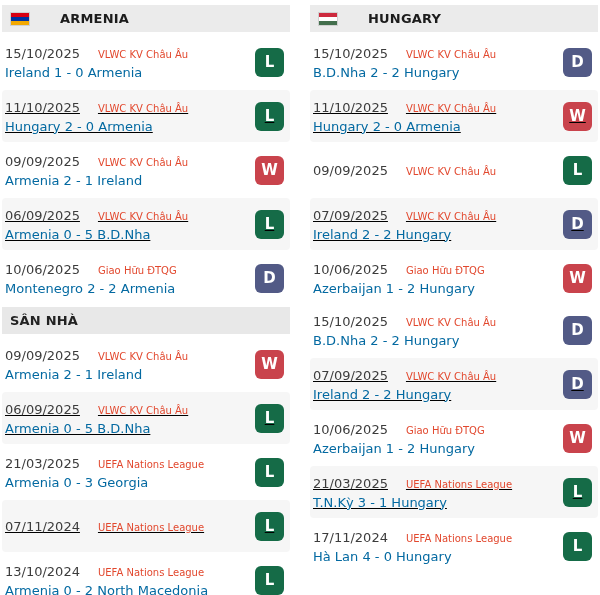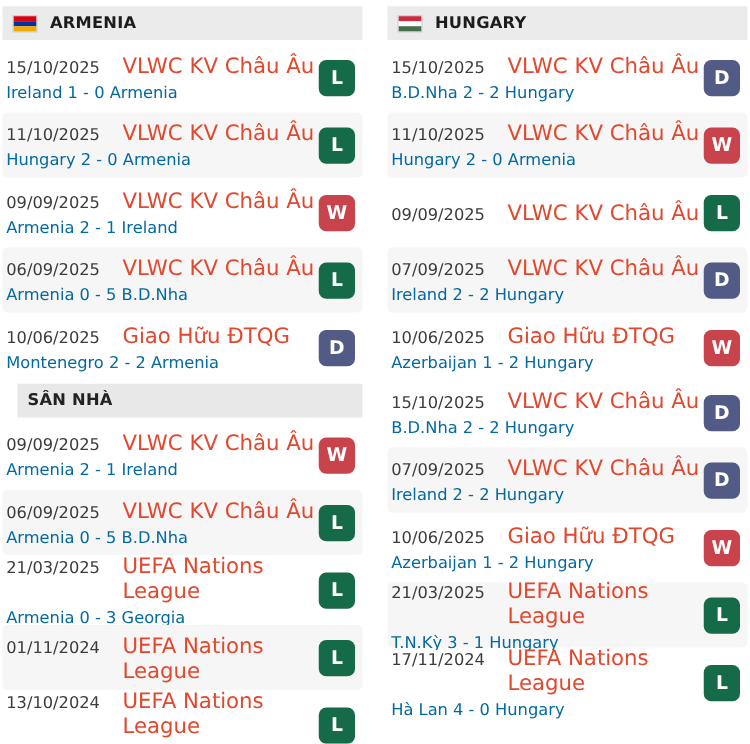--- a/index.html
+++ b/index.html
@@ -6,34 +6,34 @@
   html,body { width:600px; height:595px; overflow:hidden; background:#fff;
     font-family:"DejaVu Sans","Liberation Sans",sans-serif; }
   .wrap { display:flex; gap:20px; padding:5px 2px 0 2px; }
   .col { width:288px; flex:0 0 288px; }
 
   .team-header { display:flex; align-items:center; gap:10px;
     background:#ebebeb; height:27px; padding:0 8px; margin-bottom:4px; }
   .flag { width:20px; height:14px; display:flex; flex-direction:column;
     border:1px solid #d0d0d0; flex:0 0 20px; }
   .flag > div { flex:1; }
-  .team-name { font-size:13px; font-weight:bold; color:#1c1c1c; letter-spacing:.2px; }
+  .team-name { font-size:13px; font-weight:bold; color:#1c1c1c; letter-spacing:.2px;margin-left:20px; }
 
   .section-header { background:#e8e8e8; height:27px; display:flex; align-items:center;
-    padding:0 8px; margin:3px 0 4px 12px; }
+    padding:0 8px; margin:3px 0 4px 0; }
   .section-title { font-size:13px; font-weight:bold; color:#222; letter-spacing:.2px; }
 
   .rows { display:flex; flex-direction:column; gap:2px; }
   .match-row { height:52px; border-radius:4px; display:flex; align-items:center;
     justify-content:space-between; padding:0 6px 0 3px; background:#fff; cursor:pointer; }
-  .match-row.alt { background:#f6f6f6; }
+  .match-row.alt { background:#f6f6f6;text-decoration:underline; }
   .match-info { display:flex; flex-direction:column; gap:4px; padding-top:1px;justify-content:center; }
   .line1 { display:flex; gap:18px; align-items:baseline; }
   .match-date { font-size:13px; color:#3c3c3c; }
-  .competition { font-size:17px; color:#e2482e; }
+  .competition { font-size:10px; color:#e2482e; }
   .match-result { font-size:13px; color:#0369a1; }
 
   .badge { width:29px; height:29px; border-radius:6px; color:#fff;
     font-size:15px; font-weight:bold; display:flex; align-items:center;
     justify-content:center; flex:0 0 29px; }
 </style>
 </head>
 <body>
 
 <div class="wrap">
@@ -135,21 +135,21 @@
         <span class="competition">UEFA Nations League</span>
       </div>
       <span class="match-result">Armenia 0 - 3 Georgia</span>
     </div>
     <span class="badge" style="background: rgb(21, 107, 71);">L</span>
   </div>
 
   <div class="match-row alt">
     <div class="match-info">
       <div class="line1">
-        <span class="match-date">01/11/2024</span>
+        <span class="match-date">07/11/2024</span>
         <span class="competition">UEFA Nations League</span>
       </div>
     </div>
     <span class="badge" style="background: rgb(21, 107, 71);">L</span>
   </div>
 
   <div class="match-row">
     <div class="match-info">
       <div class="line1">
         <span class="match-date">13/10/2024</span>

